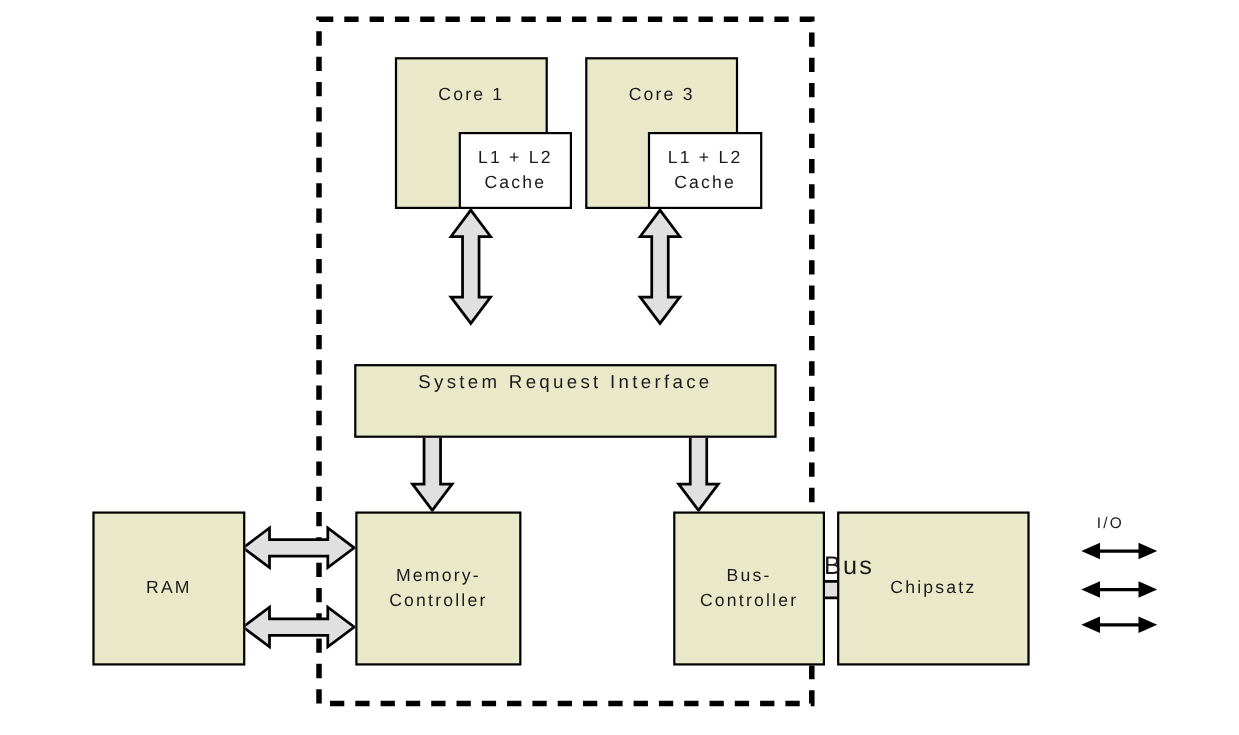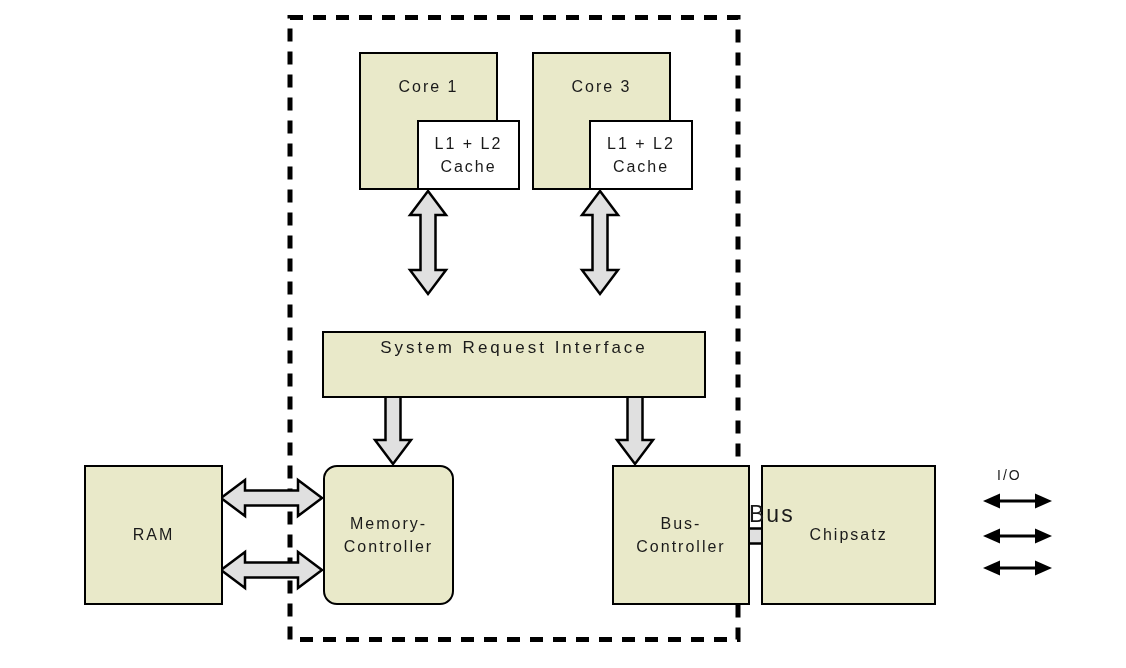--- a/index.html
+++ b/index.html
@@ -94,21 +94,21 @@
   </div>
 
   <div class="box bar-stack" style="left:322px;top:295px;width:384px;height:67px;margin-top:36px;">
     <div class="bar-row top">System Request Interface</div>
   </div>
 
   <div class="box" style="left:84px;top:465px;width:139px;height:140px;">
     <div>RAM</div>
   </div>
 
-  <div class="box" style="left:323px;top:465px;width:131px;height:140px;border-radius:14px;">
+  <div class="box" style="left:323px;top:465px;width:151px;height:140px;">
     <div>Memory-</div>
     <div>Controller</div>
   </div>
 
   <div class="box" style="left:599px;top:465px;width:138px;height:140px;margin-left:13px;">
     <div>Bus-</div>
     <div>Controller</div>
   </div>
 
   <div class="box" style="left:761px;top:465px;width:175px;height:140px;">

